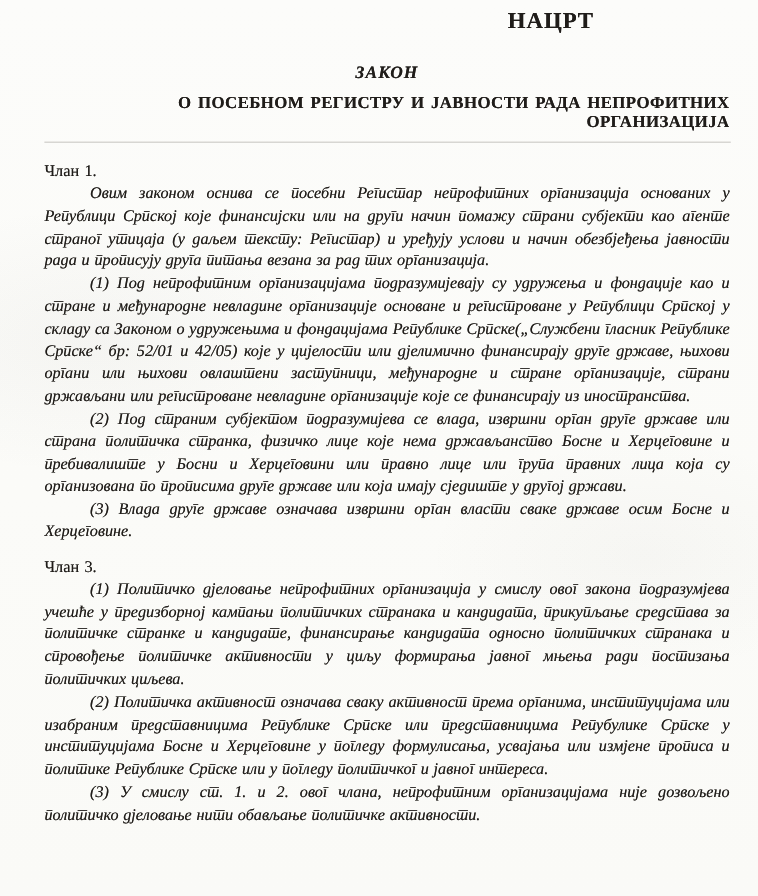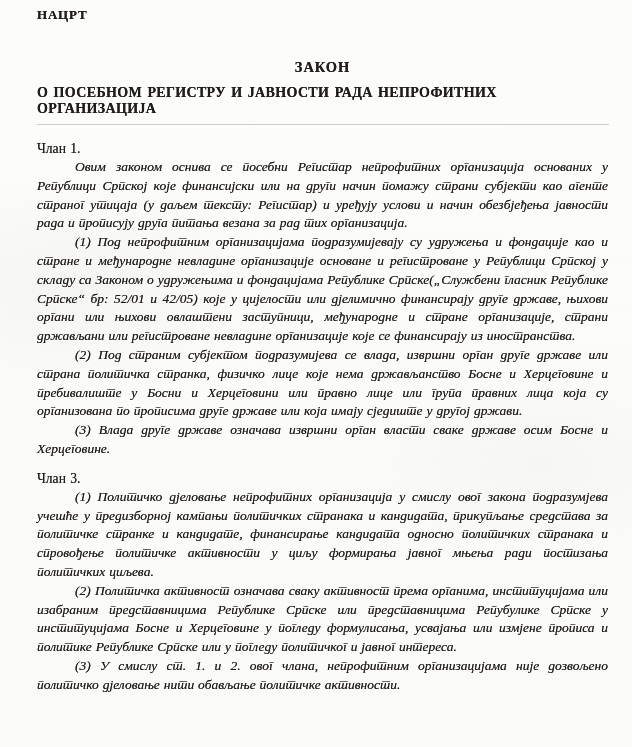--- a/index.html
+++ b/index.html
@@ -20,39 +20,41 @@
     font-family: "Liberation Serif", "DejaVu Serif", serif;
     color: #201d1a;
     overflow: hidden;
   }
 
   .inner {
     padding: 7px 24px 0 37px;
   }
 
   .draft-label {
+    text-align: right;
     padding-right: 113px;
-    font-size: 13px;
+    font-size: 19px;
     font-weight: bold;
     letter-spacing: 0.8px;
     text-shadow: 0 0 0.4px rgba(25,22,20,0.9);
   }
 
   .law-title {
-    margin-top: 36px;
+    margin-top: 24px;
     text-align: center;
     font-size: 14.5px;
     font-weight: bold;
     letter-spacing: 0.9px;
     text-shadow: 0 0 0.4px rgba(25,22,20,0.9);
+    font-style: italic;
   }
 
   .law-subtitle {
     margin-top: 9px;
-    text-align: left;
+    text-align: right;
     font-size: 14px;
     font-weight: bold;
     letter-spacing: 0.35px;
     word-spacing: 1.5px;
     text-shadow: 0 0 0.4px rgba(25,22,20,0.9);
   }
 
   .title-underline {
     width: 572px;
     height: 1px;

